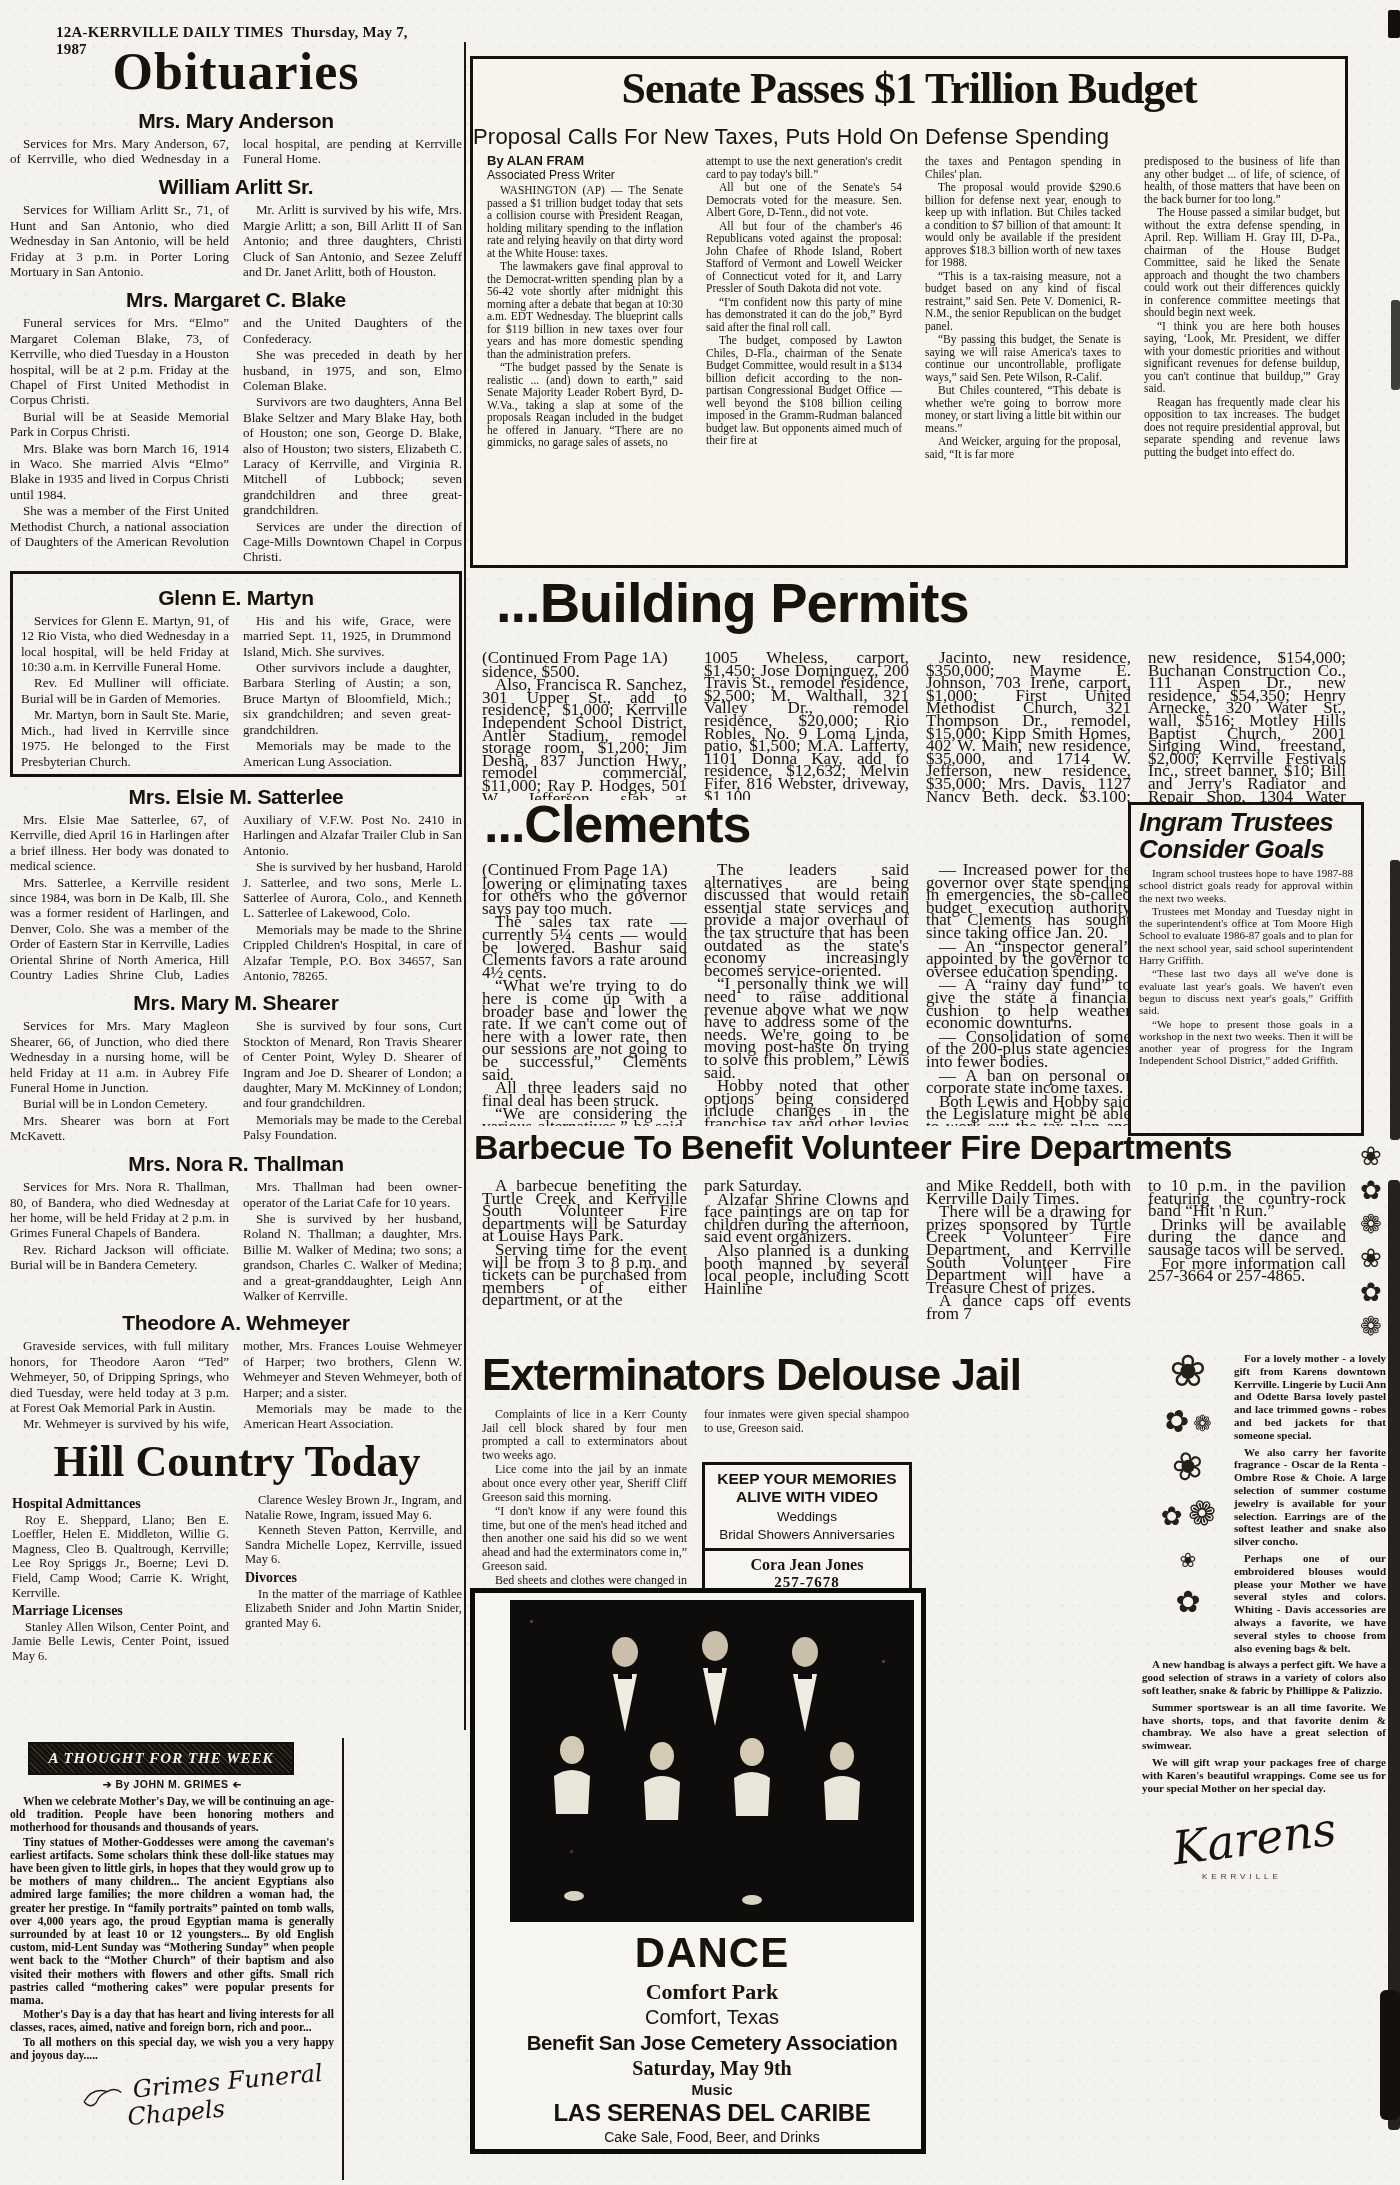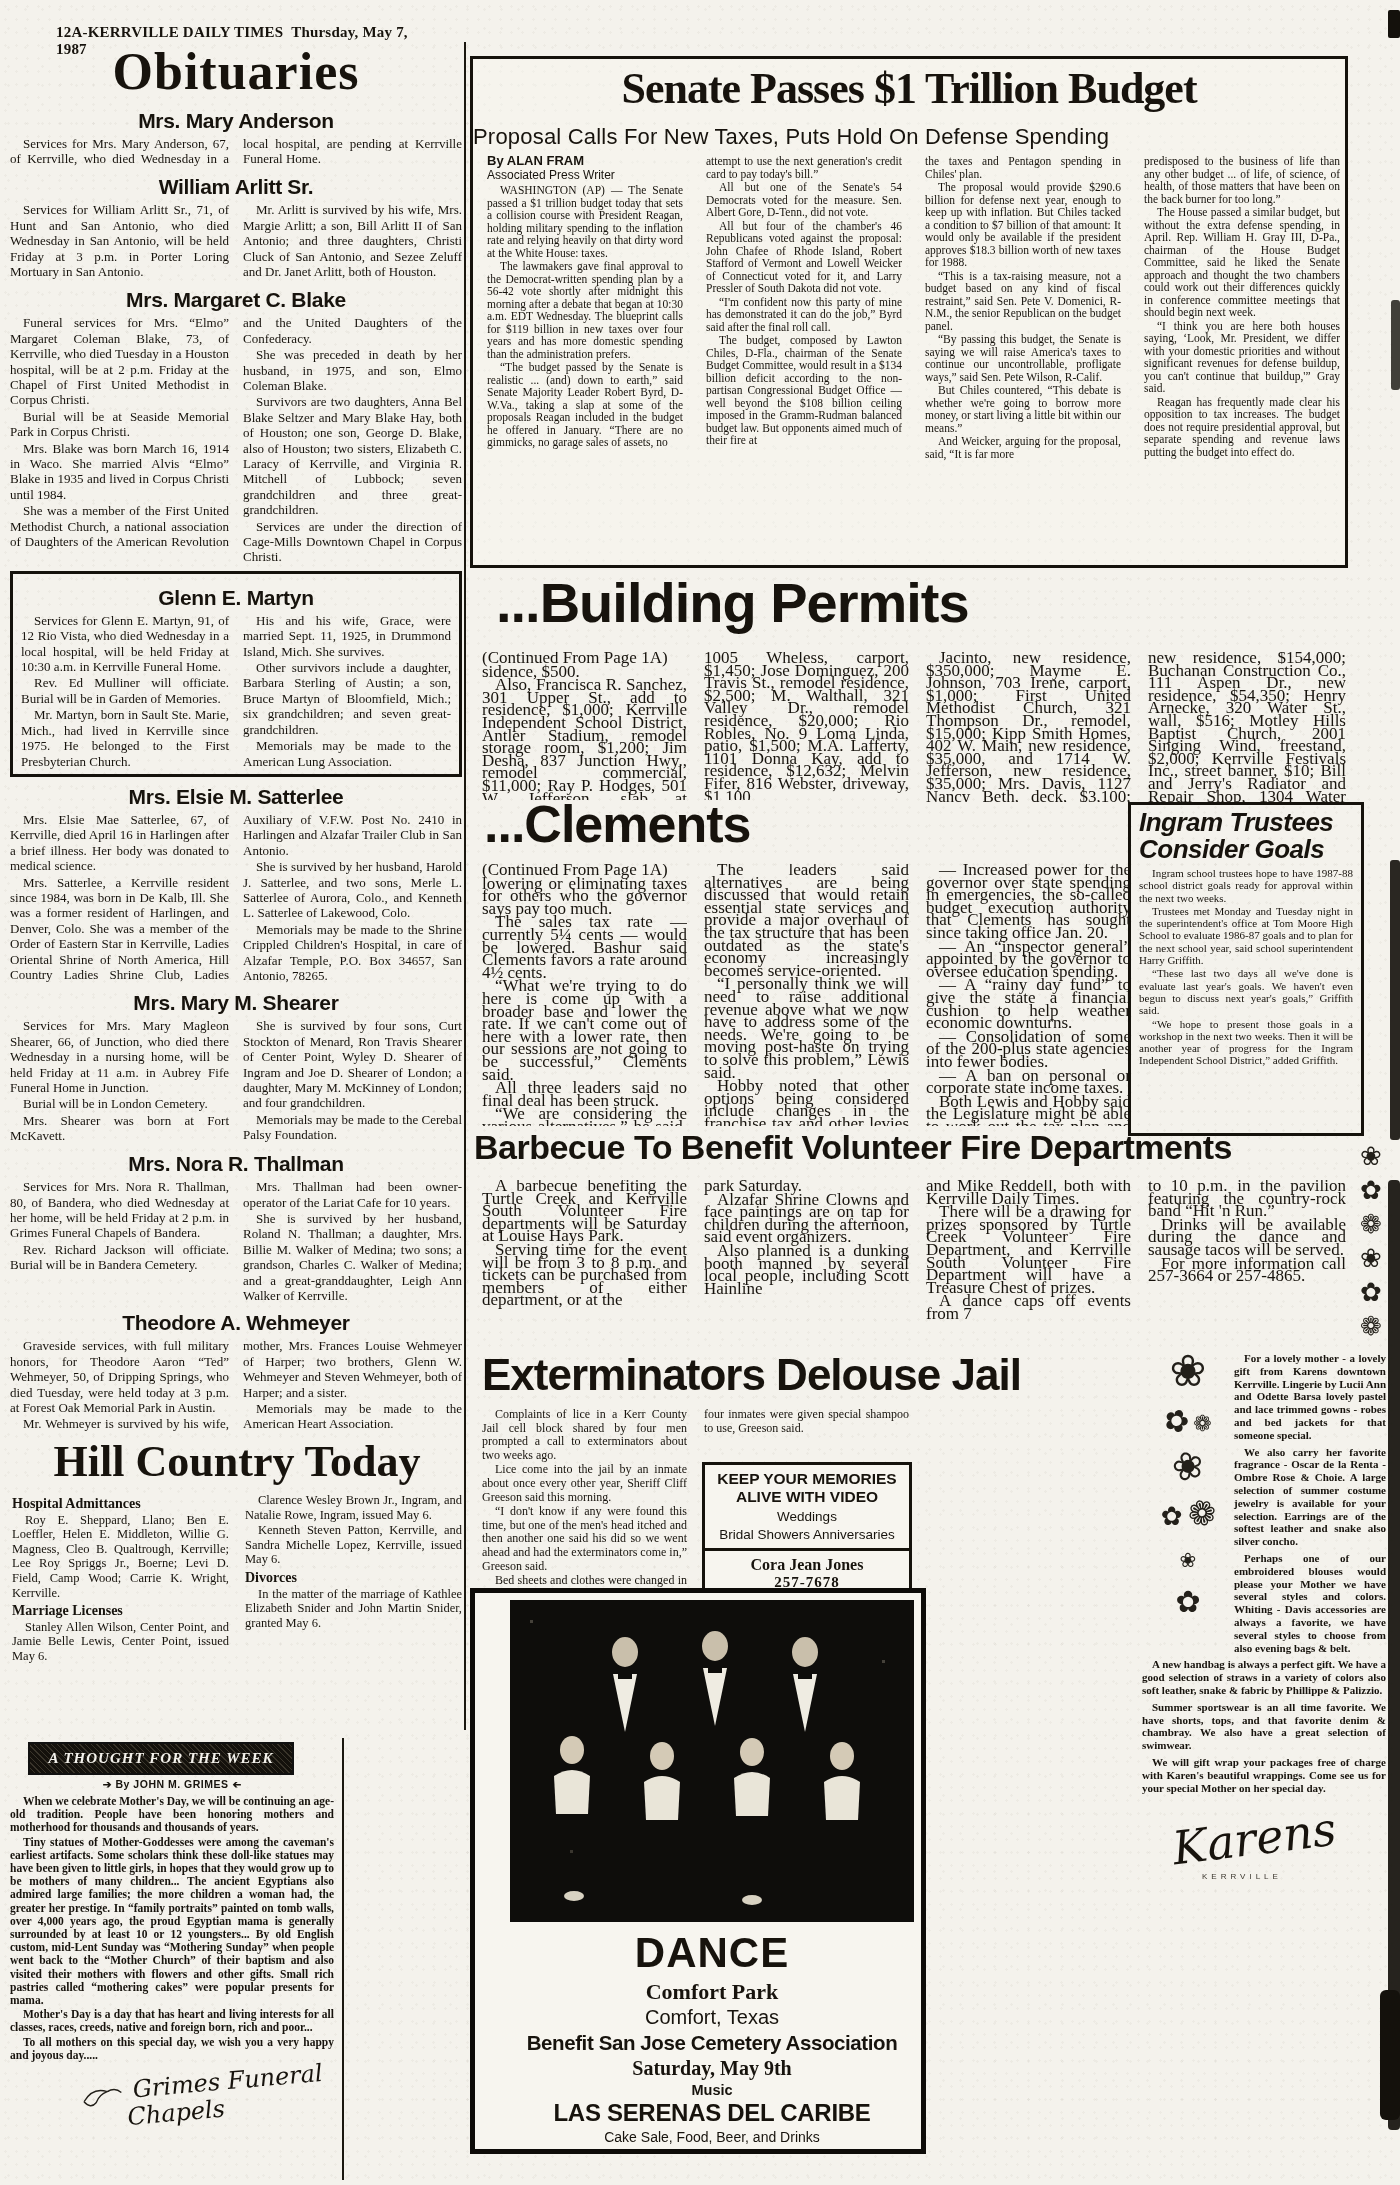--- a/index.html
+++ b/index.html
@@ -355,21 +355,21 @@
   <div class="abs" id="thought">
     <div class="t-head">A THOUGHT FOR THE WEEK</div>
     <div class="t-by sans">
       <span>➔</span>
       <span>By JOHN M. GRIMES</span>
       <span style="display:inline-block;transform:scaleX(-1);">➔</span>
     </div>
     <div class="t-body">
         <p>When we celebrate Mother's Day, we will be continuing an age-old tradition. People have been honoring mothers and motherhood for thousands and thousands of years.</p>
         <p>Tiny statues of Mother-Goddesses were among the caveman's earliest artifacts. Some scholars think these doll-like statues may have been given to little girls, in hopes that they would grow up to be mothers of many children... The ancient Egyptians also admired large families; the more children a woman had, the greater her prestige. In “family portraits” painted on tomb walls, over 4,000 years ago, the proud Egyptian mama is generally surrounded by at least 10 or 12 youngsters... By old English custom, mid-Lent Sunday was “Mothering Sunday” when people went back to the “Mother Church” of their baptism and also visited their mothers with flowers and other gifts. Small rich pastries called “mothering cakes” were popular presents for mama.</p>
-        <p>Mother's Day is a day that has heart and living interests for all classes, races, creeds, native and foreign born, rich and poor...</p>
+        <p>Mother's Day is a day that has heart and living interests for all classes, races, aimed, native and foreign born, rich and poor...</p>
         <p>To all mothers on this special day, we wish you a very happy and joyous day.....</p>
       </div>
     <div id="grimes-sig" class="script">
       <svg width="46" height="24" viewBox="0 0 46 24" style="vertical-align:middle">
         <path d="M4 18 Q14 4 28 10 Q20 12 16 20 M16 20 Q10 26 4 18 M28 10 Q36 6 42 12" stroke="#23201a" stroke-width="1.4" fill="none"></path>
       </svg>
       <span class="s1">Grimes Funeral</span><br>
       <span class="s2">Chapels</span>
     </div>
   </div>

